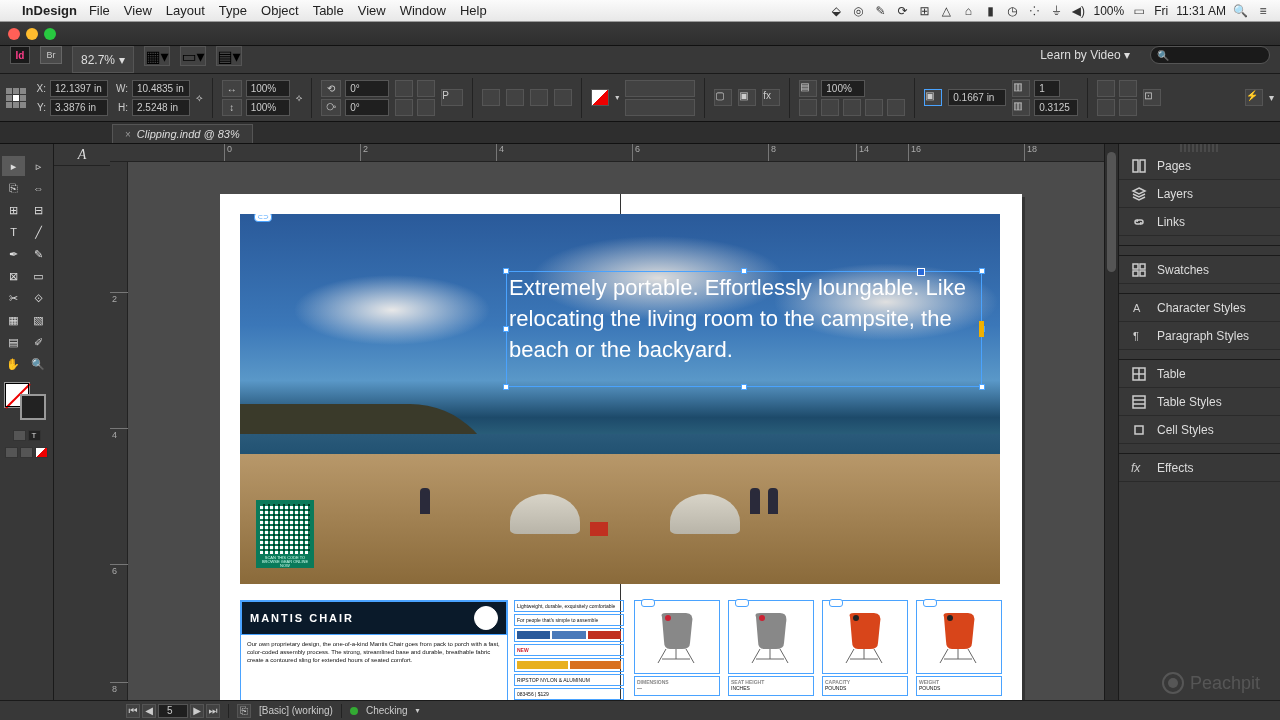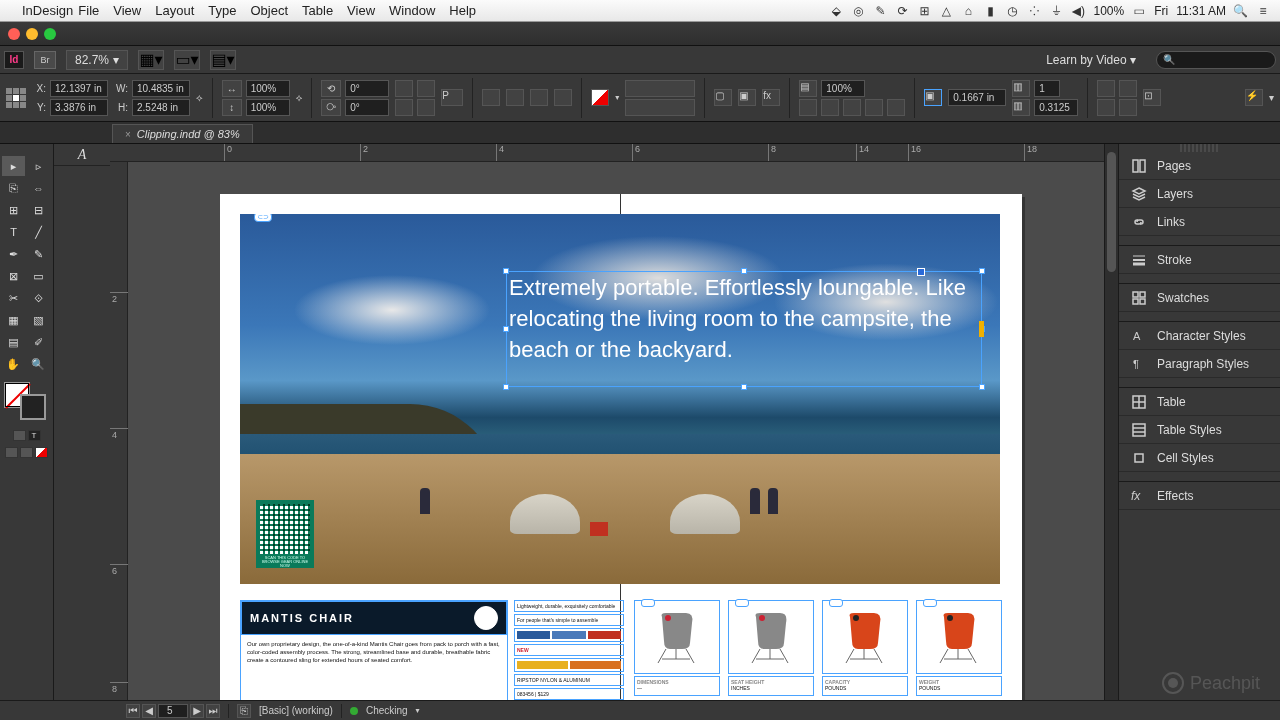--- a/index.html
+++ b/index.html
@@ -1,33 +1,33 @@
 <!DOCTYPE html>
 <html><head>
 <meta charset="utf-8">
 <style>
 *{margin:0;padding:0;box-sizing:border-box;font-family:"Lucida Grande","Helvetica Neue",Arial,sans-serif;user-select:none}
 body{width:1280px;height:720px;background:#2a2a2a;overflow:hidden;position:relative}
 
 
 .mac-menu{height:22px;background:linear-gradient(#fbfbfb,#e8e8e8);display:flex;align-items:center;padding:0 10px;font-size:13px;color:#222;border-bottom:1px solid #999}
 .mac-menu .apple{font-size:15px;margin-right:12px}
-.mac-menu .app-name{font-weight:normal;margin-right:5px}
+.mac-menu .app-name{font-weight:bold;margin-right:12px}
 .mac-menu .mi{margin-right:14px;cursor:default}
 .mac-menu .right{margin-left:auto;display:flex;align-items:center;gap:8px;font-size:12px}
 .mac-menu .sicn{width:14px;height:14px;display:flex;align-items:center;justify-content:center;color:#333}
 
 
 .win-title{height:24px;background:linear-gradient(#3a3a3a,#2e2e2e);display:flex;align-items:center;padding:0 8px;border-bottom:1px solid #111}
 .traffic{display:flex;gap:6px;margin-right:12px}
 .traffic span{width:12px;height:12px;border-radius:50%;display:block}
 .tr{background:#ff5f57}.ty{background:#febc2e}.tg{background:#28c840}
 
 
-.appbar{height:28px;background:#383838;display:flex;align-items:center;gap:10px;padding:0 4px;border-bottom:1px solid #1a1a1a}
+.appbar{height:28px;background:#383838;display:flex;gap:10px;padding:0 10px;border-bottom:1px solid #1a1a1a}
 .appbar .id{background:#1a1a1a;color:#ff3c8a;width:20px;height:18px;font-size:10px;display:flex;align-items:center;justify-content:center;border:1px solid #555;font-weight:bold}
 .appbar .br{background:#4a4a4a;color:#ccc;width:22px;height:18px;font-size:9px;display:flex;align-items:center;justify-content:center;border:1px solid #666}
 .appbar .zoom{color:#ddd;font-size:12px;padding:2px 8px;border:1px solid #555;background:#424242;display:flex;align-items:center;gap:4px}
 .appbar .iconbtn{width:26px;height:20px;background:#424242;border:1px solid #555;display:flex;align-items:center;justify-content:center}
 .appbar .spacer{flex:1}
 .appbar .learn{color:#ddd;font-size:12px;padding:2px 10px}
 .appbar .search{width:120px;height:18px;background:#1a1a1a;border:1px solid #555;border-radius:9px;display:flex;align-items:center;padding:0 6px;color:#888;font-size:10px}
 
 
 .ctrlbar{height:48px;background:#383838;border-bottom:1px solid #111;display:flex;align-items:center;padding:0 6px;gap:6px;color:#ccc;font-size:10px}
@@ -545,28 +545,20 @@
         <span>Layers</span>
       </div>
     <div class="pi">
         <svg viewBox="0 0 16 16">
           <path d="M6 8a2 2 0 0 1 2-2h2a2 2 0 1 1 0 4h-1"></path>
           <path d="M10 8a2 2 0 0 1-2 2H6a2 2 0 1 1 0-4h1"></path>
         </svg>
         <span>Links</span>
       </div>
     <div class="sep"></div>
-    <div class="pi">
-        <svg viewBox="0 0 16 16">
-          <line x1="2" y1="4" x2="14" y2="4" stroke-width="1"></line>
-          <line x1="2" y1="8" x2="14" y2="8" stroke-width="2"></line>
-          <line x1="2" y1="12" x2="14" y2="12" stroke-width="3"></line>
-        </svg>
-        <span>Stroke</span>
-      </div>
     <div class="sep"></div>
     <div class="pi">
         <svg viewBox="0 0 16 16">
           <rect x="2" y="2" width="5" height="5"></rect>
           <rect x="9" y="2" width="5" height="5"></rect>
           <rect x="2" y="9" width="5" height="5"></rect>
           <rect x="9" y="9" width="5" height="5"></rect>
         </svg>
         <span>Swatches</span>
       </div>

